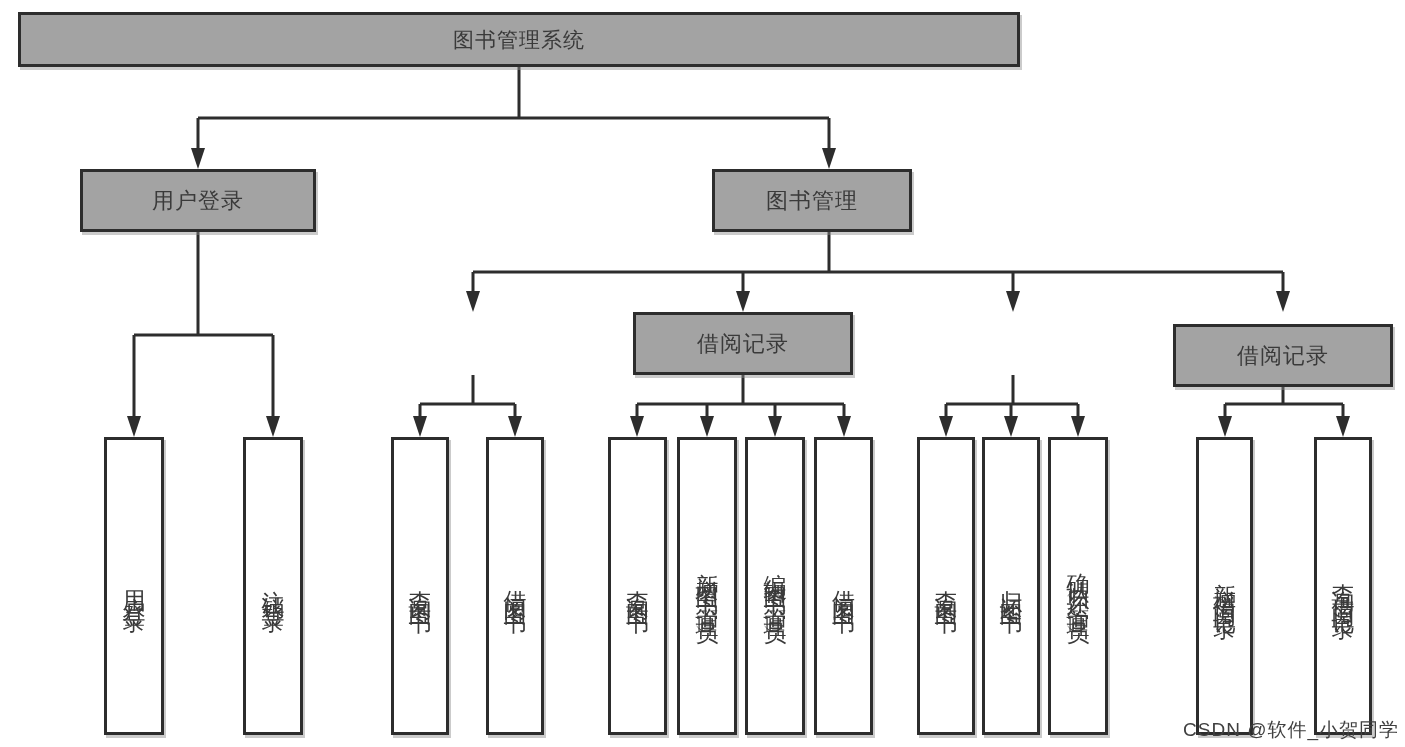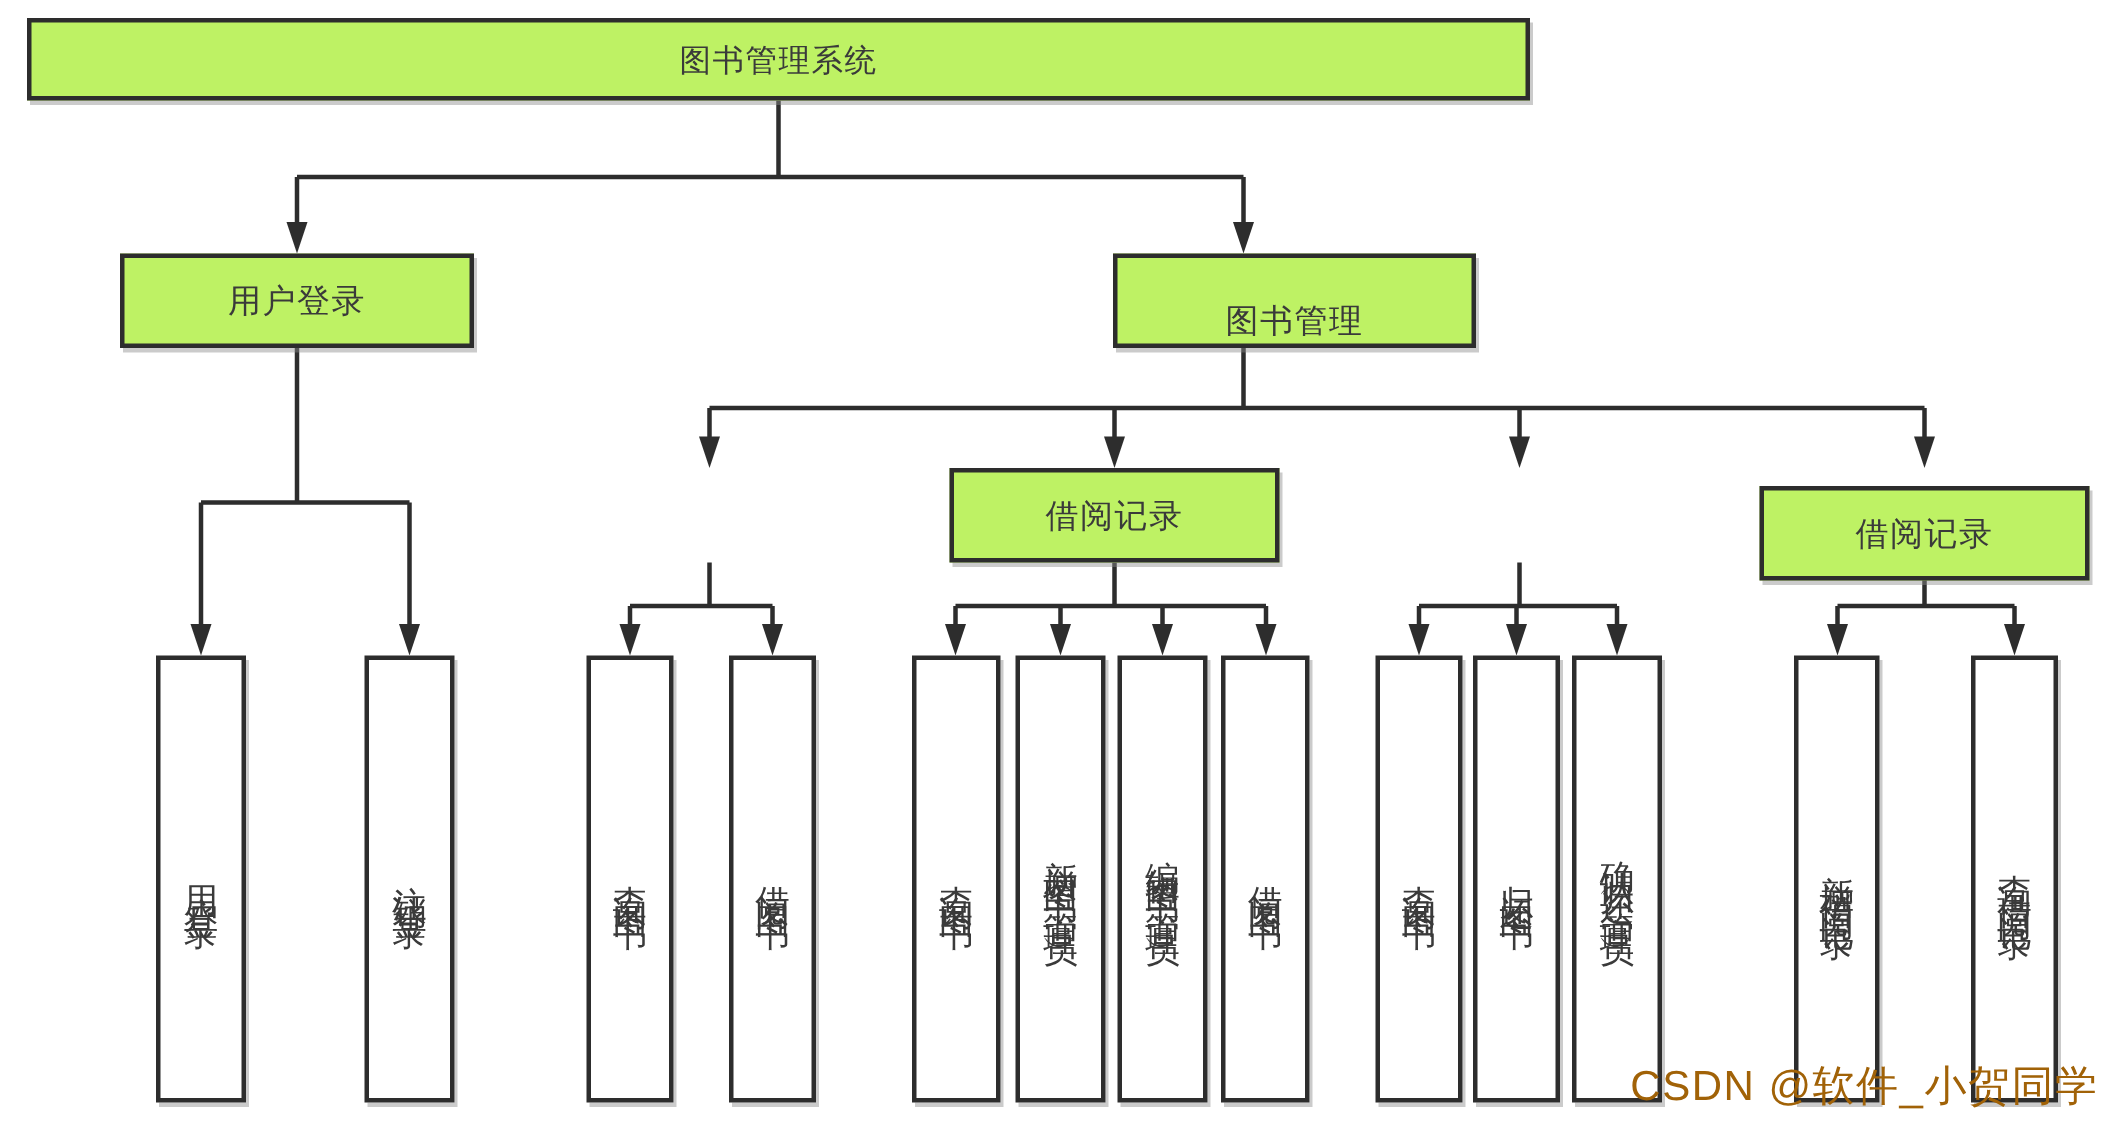--- a/index.html
+++ b/index.html
@@ -21,21 +21,21 @@
   .wires {
     position: absolute;
     left: 0; top: 0;
     width: 1405px; height: 747px;
     pointer-events: none;
   }
   .box {
     position: absolute;
     box-sizing: border-box;
     border: 3px solid #2d2d2d;
-    background: #bef264;
+    background: #a3a3a3;
     display: flex;
     align-items: center;
     justify-content: center;
     box-shadow: 2px 3px 0 rgba(140,140,140,0.45);
   }
   .box .lbl {
     font-size: 22px;
     letter-spacing: 1px;
     color: #3a3a3a;
     white-space: nowrap;
@@ -57,22 +57,22 @@
     font-size: 23px;
     letter-spacing: 7px;
     line-height: 1;
     color: #3a3a3a;
     white-space: nowrap;
   }
   .watermark {
     position: absolute;
     right: 6px;
     bottom: 4px;
-    font-size: 28px;
-    color: #a16207;
+    font-size: 19px;
+    color: #404040;
     letter-spacing: 1px;
     white-space: nowrap;
   }
 </style>
 </head>
 <body>
 
 <div class="canvas">
 
   <svg class="wires" viewBox="0 0 1405 747">
@@ -115,21 +115,21 @@
     </g>
   </svg>
 
   <div class="box root" style="left:18px; top:12px; width:1002px; height:55px;">
     <span class="lbl">图书管理系统</span>
   </div>
 
   <div class="box" style="left:80px; top:169px; width:236px; height:63px;">
     <span class="lbl">用户登录</span>
   </div>
-  <div class="box" style="left:742px; top:169px; width:242px; height:63px;align-items:flex-end;">
+  <div class="box" style="left:712px; top:169px; width:200px; height:63px;">
     <span class="lbl">图书管理</span>
   </div>
 
   <div class="box" style="left:633px; top:312px; width:220px; height:63px;">
     <span class="lbl">借阅记录</span>
   </div>
   <div class="box" style="left:1173px; top:324px; width:220px; height:63px;font-family:Liberation Serif, serif;">
     <span class="lbl">借阅记录</span>
   </div>
 

